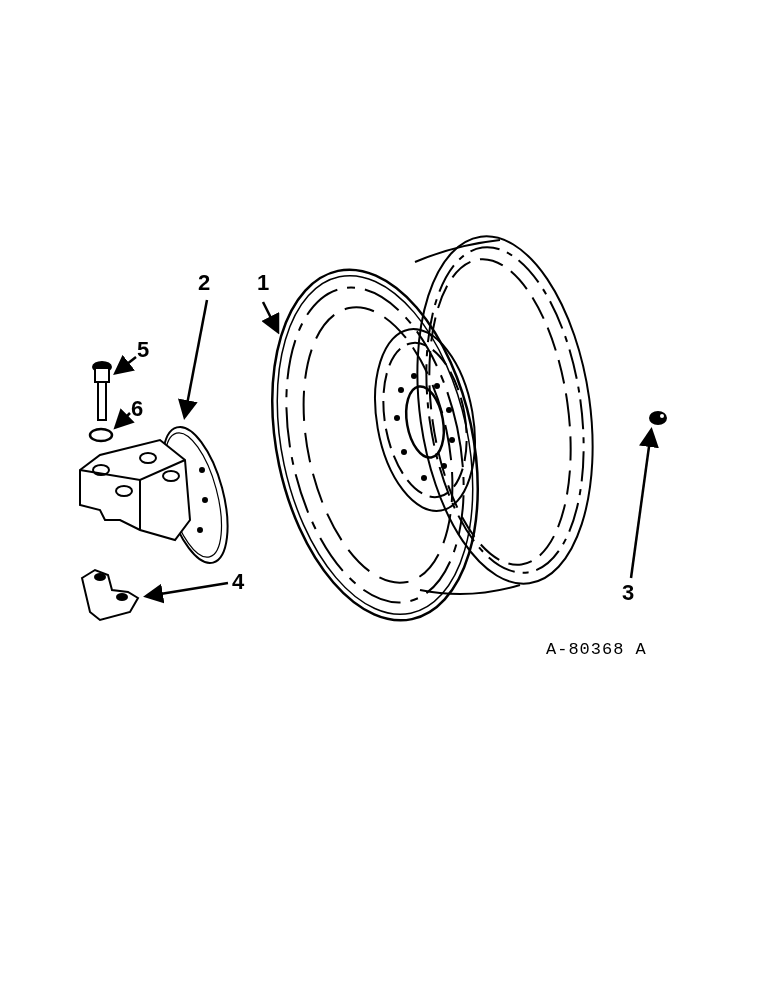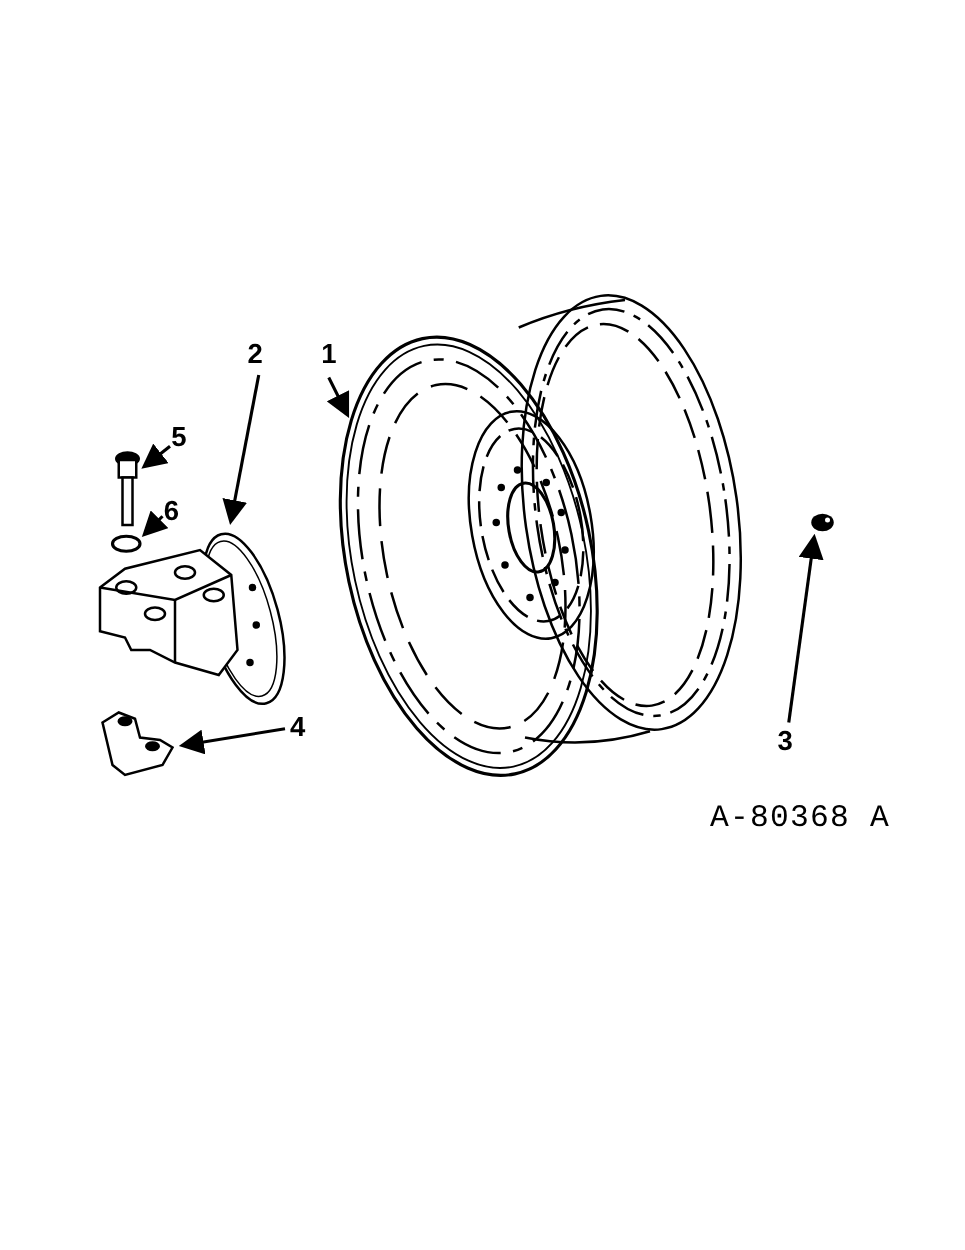--- a/index.html
+++ b/index.html
@@ -18,24 +18,24 @@
     .callout {
       position: absolute;
       font-family: "Liberation Sans", sans-serif;
       font-weight: bold;
       font-size: 22px;
       color: #000;
       line-height: 1;
     }
     .figure-id {
       position: absolute;
-      left: 568px;
+      left: 546px;
       top: 640px;
       font-family: "Liberation Mono", monospace;
-      font-size: 25px;
+      font-size: 17px;
       color: #000;
       letter-spacing: 1px;
     }
   </style>
 </head>
 <body>
 
 <div class="page">
 
   <svg class="drawing" viewBox="0 0 772 1000">

